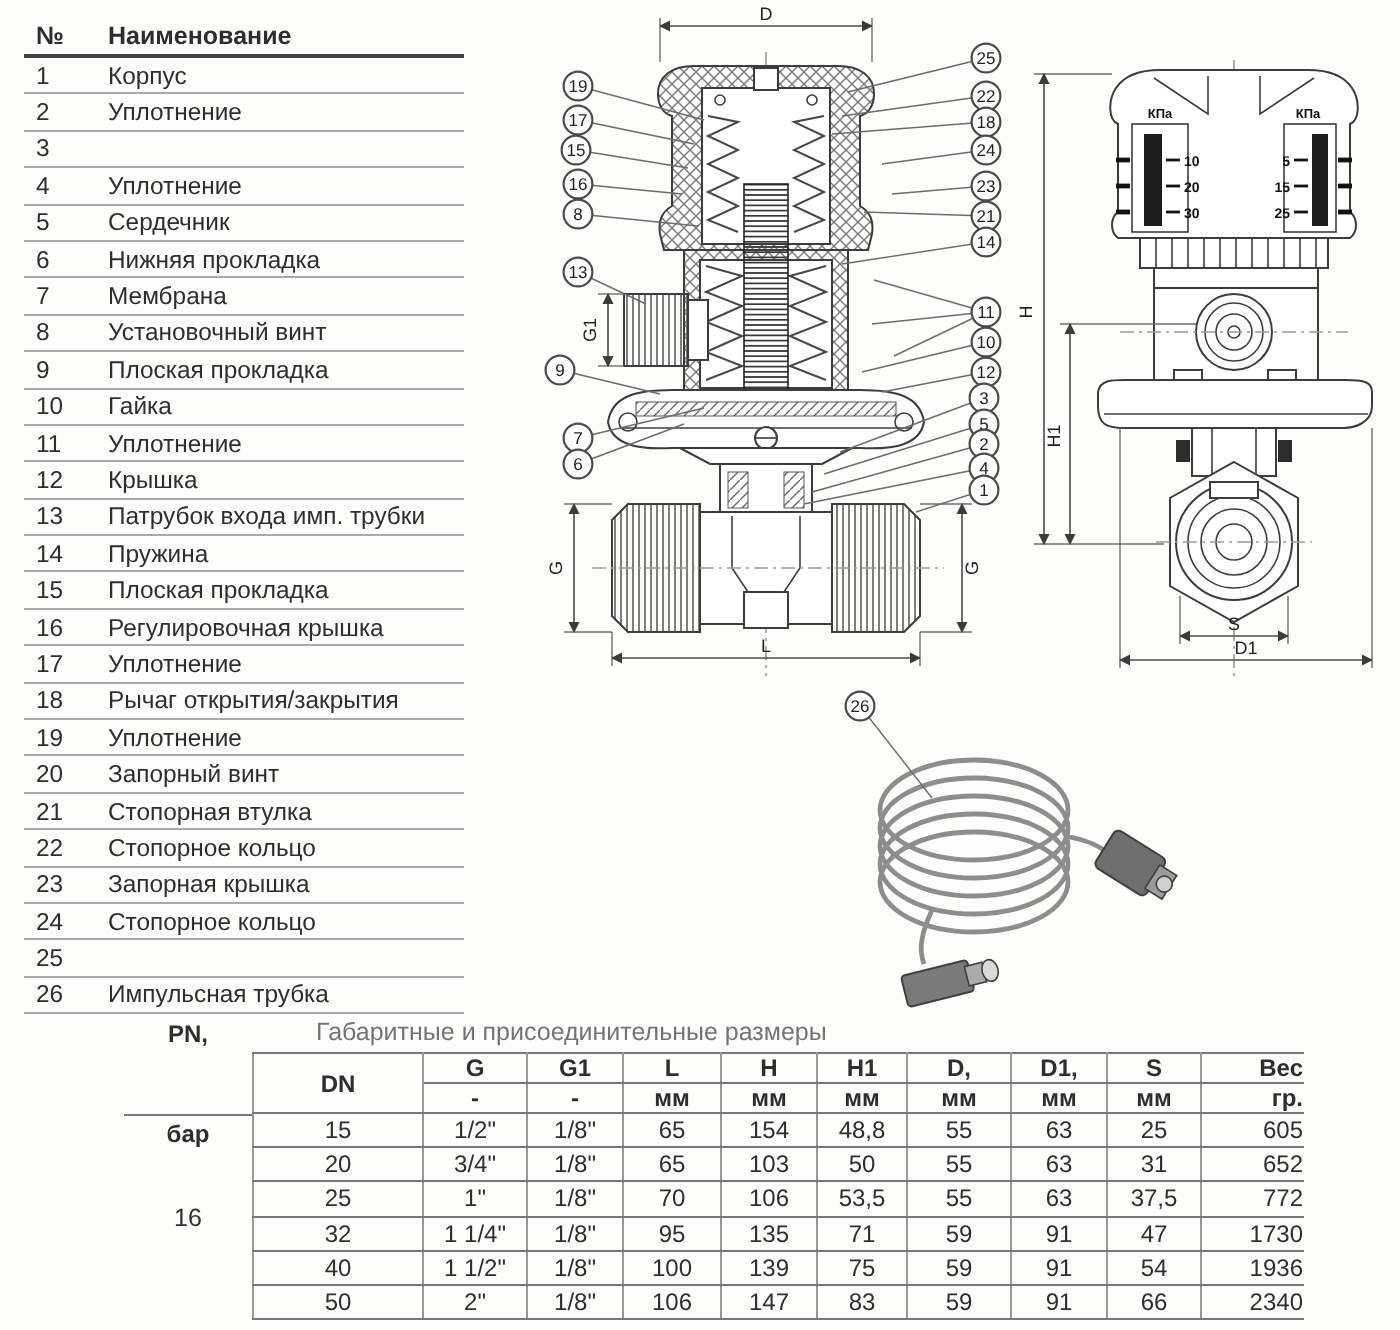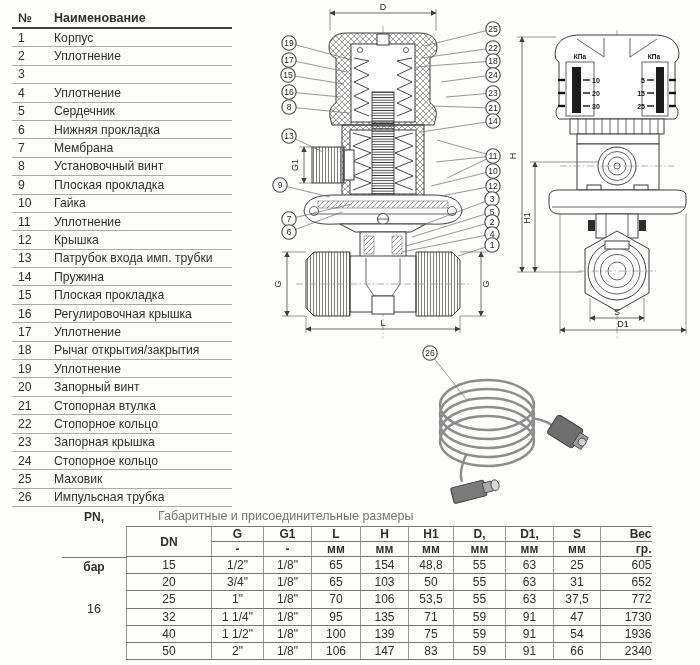--- a/index.html
+++ b/index.html
@@ -171,21 +171,20 @@
     <span class="pname">Запорная крышка</span>
   </div>
 
   <div class="part-row">
     <span class="pno">24</span>
     <span class="pname">Стопорное кольцо</span>
   </div>
 
   <div class="part-row">
     <span class="pno">25</span>
-    <span class="pname">Маховик</span>
   </div>
 
   <div class="part-row">
     <span class="pno">26</span>
     <span class="pname">Импульсная трубка</span>
   </div>
 </div>
 </div>
 
 <svg id="diagram-svg" width="470" height="512" viewBox="230 0 470 512" xmlns="http://www.w3.org/2000/svg">

